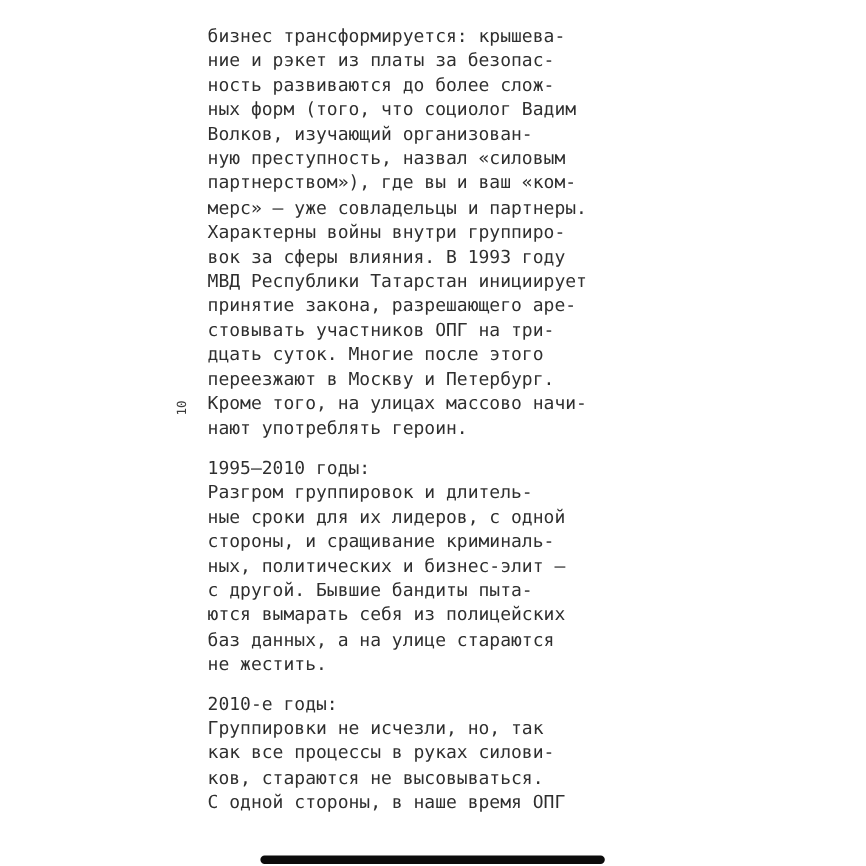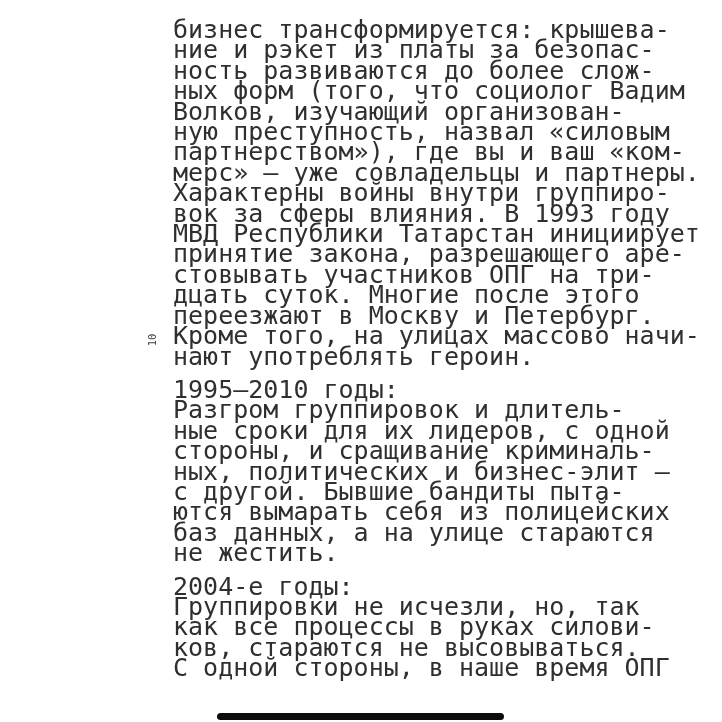--- a/index.html
+++ b/index.html
@@ -27,21 +27,21 @@
   }
   .text-col {
     position: absolute;
     left: 173px;
     top: 20px;
   }
   .para {
     margin: 0 0 13px 0;
     white-space: pre;
     font-family: "DejaVu Sans Mono", monospace;
-    font-size: 25px;
+    font-size: 15px;
     line-height: 20.4px;
     color: var(--text);
     letter-spacing: 0;
   }
   .page-num {
     position: absolute;
     left: 144px;
     top: 333px;
     width: 16px;
     height: 14px;
@@ -89,21 +89,21 @@
 нают употреблять героин.</div>
     <div class="para">1995–2010 годы:
 Разгром группировок и длитель-
 ные сроки для их лидеров, с одной
 стороны, и сращивание криминаль-
 ных, политических и бизнес-элит —
 с другой. Бывшие бандиты пыта-
 ются вымарать себя из полицейских
 баз данных, а на улице стараются
 не жестить.</div>
-    <div class="para">2004-е годы:
+    <div class="para">2010-е годы:
 Группировки не исчезли, но, так
 как все процессы в руках силови-
 ков, стараются не высовываться.
 С одной стороны, в наше время ОПГ</div>
   </div>
 
   <div class="home-indicator"></div>
 
 </div>
 

